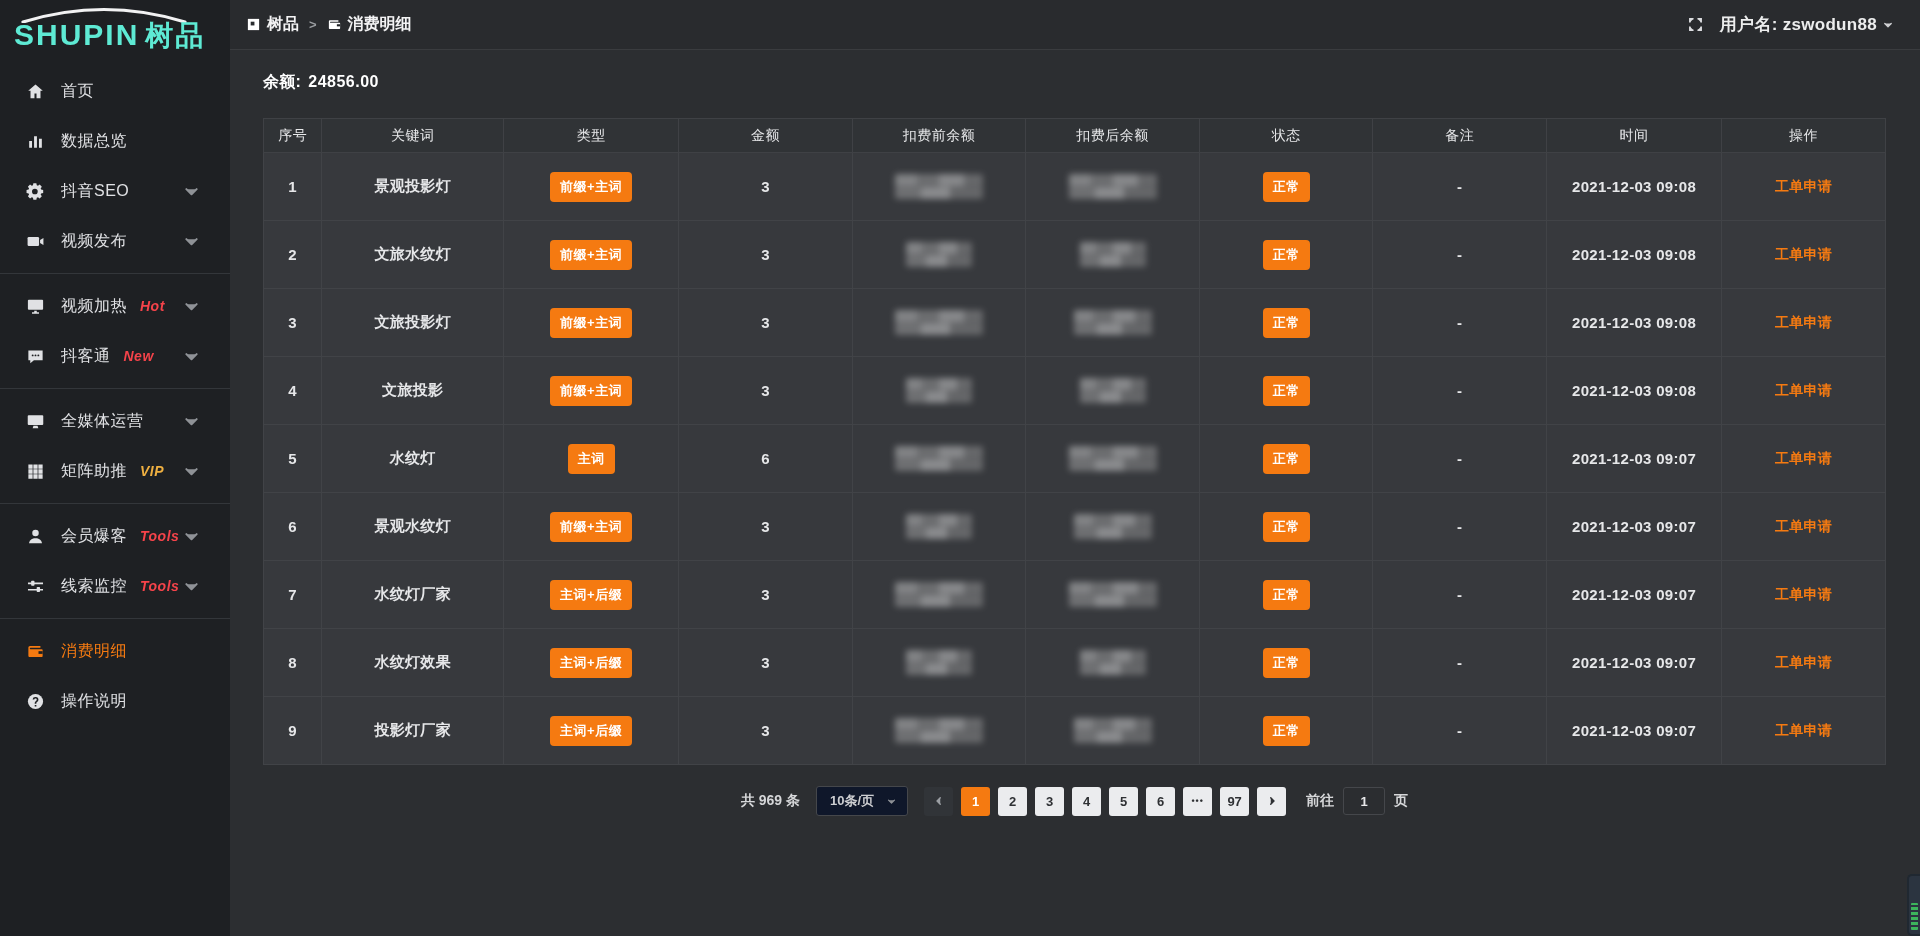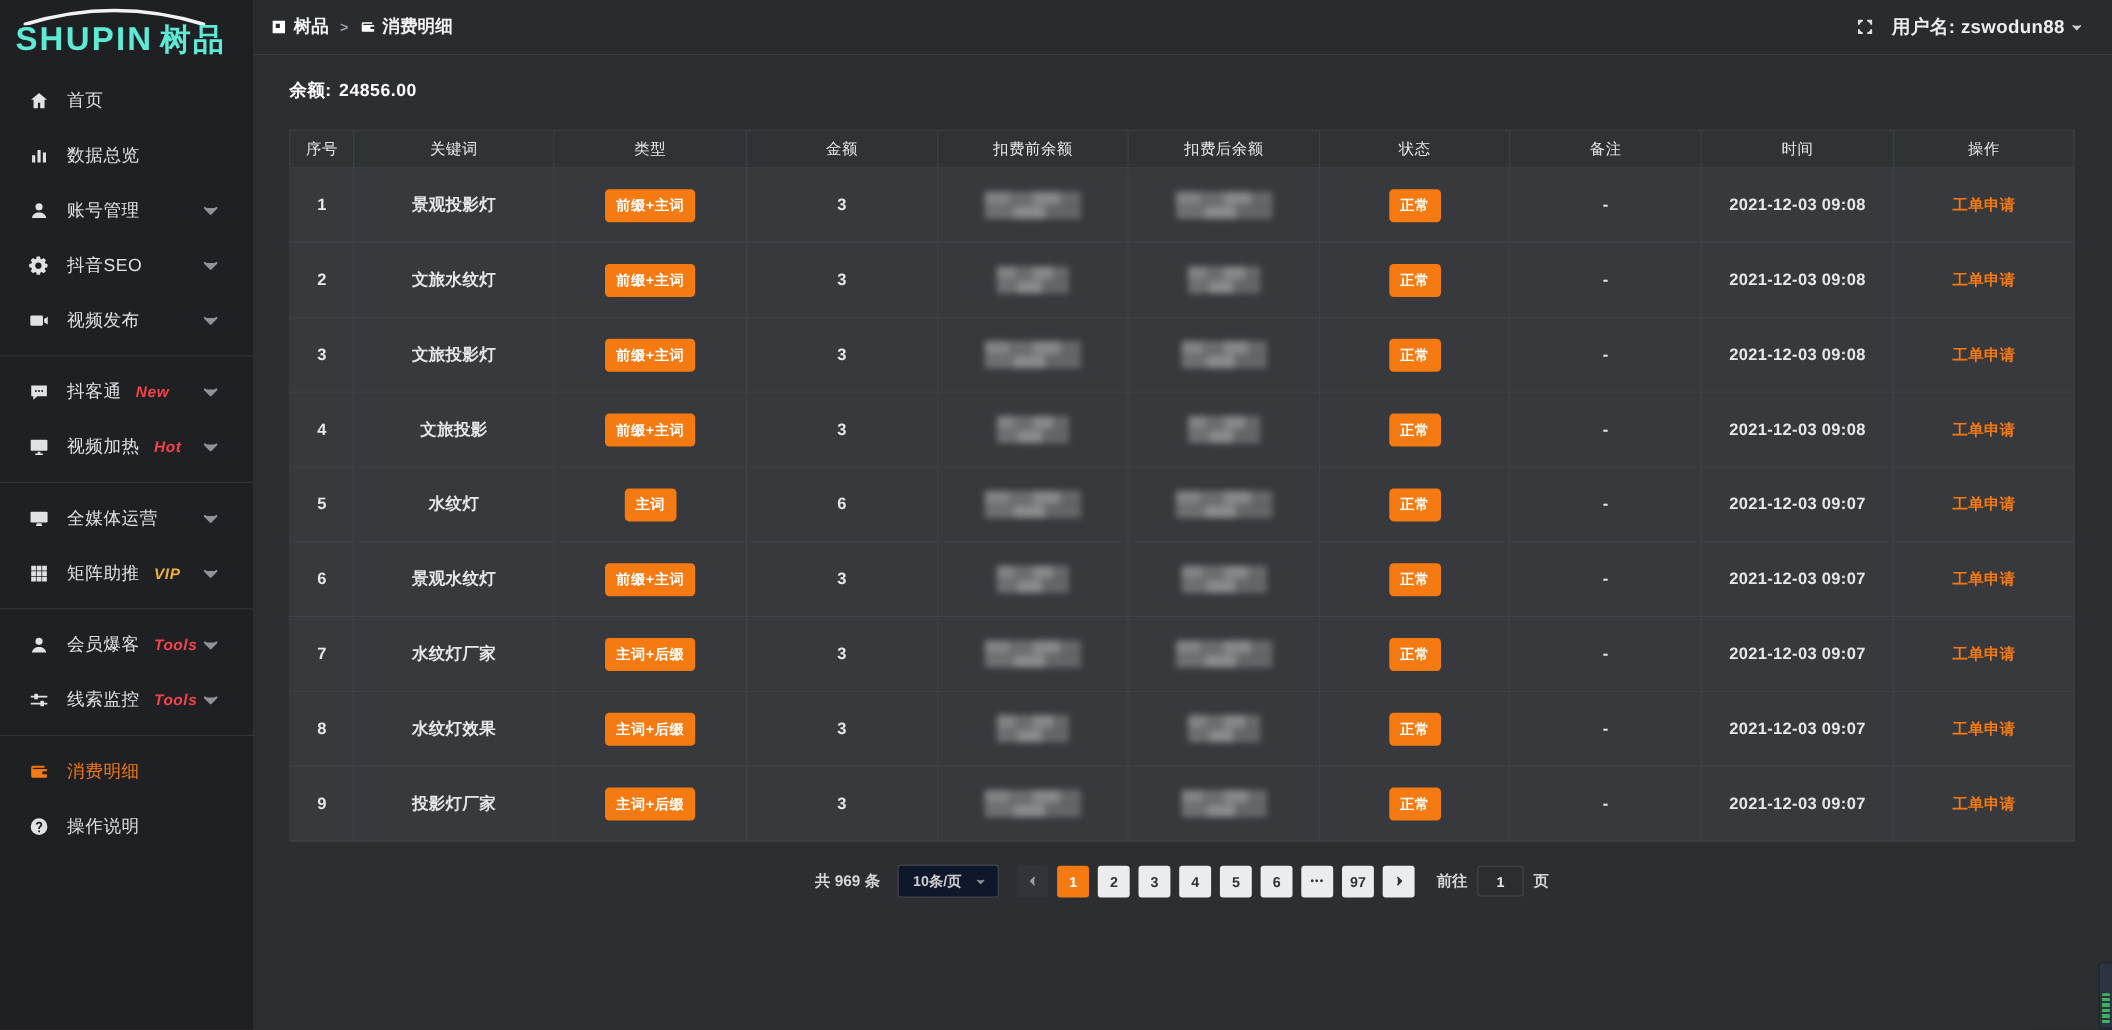--- a/index.html
+++ b/index.html
@@ -117,34 +117,20 @@
           <span class="ico">
             <svg viewBox="0 0 24 24">
               <path d="M4 11.5h3.6V20H4zM10.2 5.5h3.6V20h-3.6zM16.4 8.5H20V20h-3.6z"></path>
             </svg>
           </span>
           <span class="nav-label">数据总览</span>
         </div>
         <div class="nav-item">
           <span class="ico">
             <svg viewBox="0 0 24 24">
-              <circle cx="12" cy="7.6" r="4.1"></circle>
-              <path d="M3.8 20.5c.5-4.2 4-6.4 8.2-6.4s7.7 2.2 8.2 6.4z"></path>
-            </svg>
-          </span>
-          <span class="nav-label">账号管理</span>
-          <span class="ico nav-chevron">
-            <svg viewBox="0 0 24 24" fill="none" stroke="currentColor" stroke-width="2.6" stroke-linecap="round" stroke-linejoin="round">
-              <path d="M5.5 9 12 15.5 18.5 9"></path>
-            </svg>
-          </span>
-        </div>
-        <div class="nav-item">
-          <span class="ico">
-            <svg viewBox="0 0 24 24">
               <path d="M21.7 13.9v-3.8l-2.6-.5a7 7 0 0 0-.6-1.5l1.5-2.2-2.7-2.7-2.2 1.5c-.5-.3-1-.5-1.5-.6L13.1 1.5H9.3l-.5 2.6c-.5.1-1 .3-1.5.6L5.1 3.2 2.4 5.9l1.5 2.2c-.3.5-.5 1-.6 1.5l-2.6.5v3.8l2.6.5c.1.5.3 1 .6 1.5l-1.5 2.2 2.7 2.7 2.2-1.5c.5.3 1 .5 1.5.6l.5 2.6h3.8l.5-2.6c.5-.1 1-.3 1.5-.6l2.2 1.5 2.7-2.7-1.5-2.2c.3-.5.5-1 .6-1.5z"></path>
               <circle cx="11.2" cy="12" r="3.6" fill="#1e2023"></circle>
             </svg>
           </span>
           <span class="nav-label">抖音SEO</span>
           <span class="ico nav-chevron">
             <svg viewBox="0 0 24 24" fill="none" stroke="currentColor" stroke-width="2.6" stroke-linecap="round" stroke-linejoin="round">
               <path d="M5.5 9 12 15.5 18.5 9"></path>
             </svg>
           </span>
@@ -157,48 +143,48 @@
             </svg>
           </span>
           <span class="nav-label">视频发布</span>
           <span class="ico nav-chevron">
             <svg viewBox="0 0 24 24" fill="none" stroke="currentColor" stroke-width="2.6" stroke-linecap="round" stroke-linejoin="round">
               <path d="M5.5 9 12 15.5 18.5 9"></path>
             </svg>
           </span>
         </div>
         <div class="nav-divider"></div>
+        <div class="nav-item">
+          <span class="ico">
+            <svg viewBox="0 0 24 24">
+              <rect x="2.4" y="3.5" width="19.2" height="12.6" rx="1.2"></rect>
+              <path d="M10.4 17.3h3.2v2h2.8V21H7.6v-1.7h2.8z"></path>
+            </svg>
+          </span>
+          <span class="nav-label">视频加热</span>
+          <span class="nav-badge" style="color:#f5434a">Hot</span>
+          <span class="ico nav-chevron">
+            <svg viewBox="0 0 24 24" fill="none" stroke="currentColor" stroke-width="2.6" stroke-linecap="round" stroke-linejoin="round">
+              <path d="M5.5 9 12 15.5 18.5 9"></path>
+            </svg>
+          </span>
+        </div>
         <div class="nav-item">
           <span class="ico">
             <svg viewBox="0 0 24 24">
               <path d="M3 4.4h18v12.4h-11l-4.6 3.8v-3.8H3z"></path>
               <g fill="#1e2023">
                 <circle cx="8.4" cy="10.6" r="1.2"></circle>
                 <circle cx="12" cy="10.6" r="1.2"></circle>
                 <circle cx="15.6" cy="10.6" r="1.2"></circle>
               </g>
             </svg>
           </span>
           <span class="nav-label">抖客通</span>
           <span class="nav-badge" style="color:#f5434a">New</span>
-          <span class="ico nav-chevron">
-            <svg viewBox="0 0 24 24" fill="none" stroke="currentColor" stroke-width="2.6" stroke-linecap="round" stroke-linejoin="round">
-              <path d="M5.5 9 12 15.5 18.5 9"></path>
-            </svg>
-          </span>
-        </div>
-        <div class="nav-item">
-          <span class="ico">
-            <svg viewBox="0 0 24 24">
-              <rect x="2.4" y="3.5" width="19.2" height="12.6" rx="1.2"></rect>
-              <path d="M10.4 17.3h3.2v2h2.8V21H7.6v-1.7h2.8z"></path>
-            </svg>
-          </span>
-          <span class="nav-label">视频加热</span>
-          <span class="nav-badge" style="color:#f5434a">Hot</span>
           <span class="ico nav-chevron">
             <svg viewBox="0 0 24 24" fill="none" stroke="currentColor" stroke-width="2.6" stroke-linecap="round" stroke-linejoin="round">
               <path d="M5.5 9 12 15.5 18.5 9"></path>
             </svg>
           </span>
         </div>
         <div class="nav-divider"></div>
         <div class="nav-item">
           <span class="ico">
             <svg viewBox="0 0 24 24">

